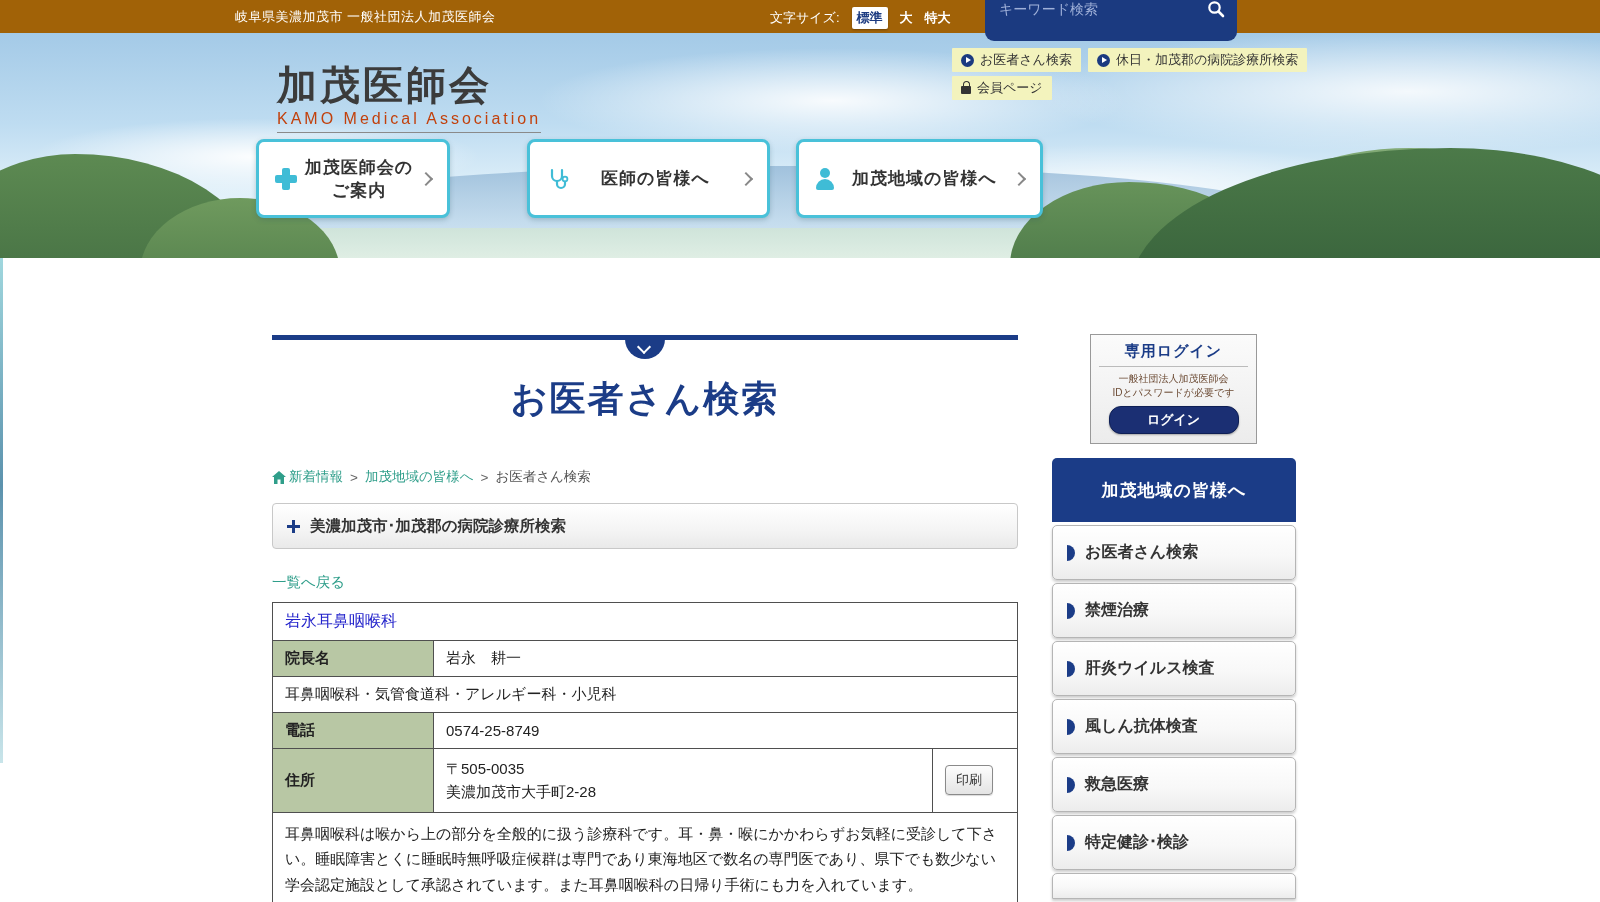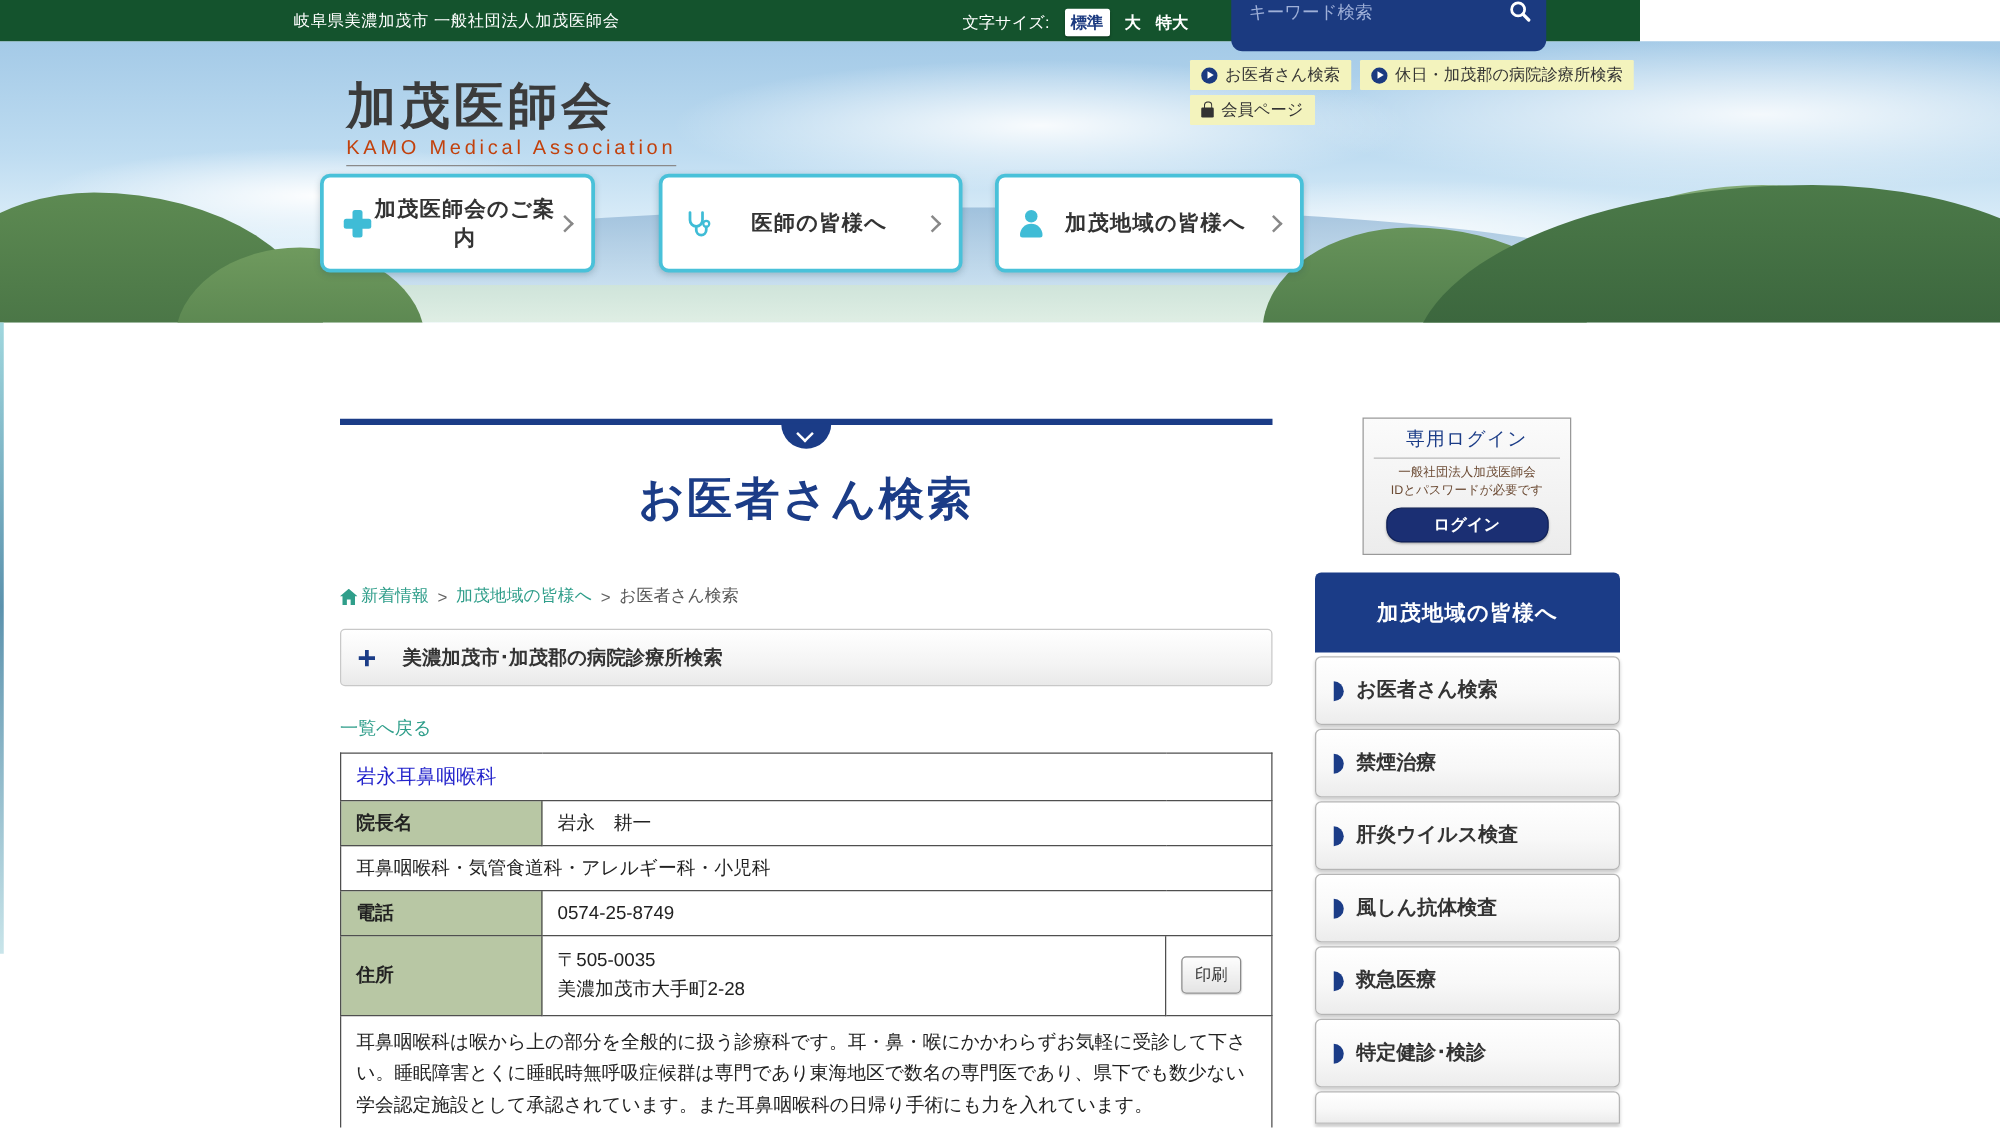--- a/index.html
+++ b/index.html
@@ -3,22 +3,22 @@
 <meta charset="utf-8">
 <style>
   html,body{margin:0;padding:0;}
   body{
     width:1600px;height:902px;overflow:hidden;position:relative;
     font-family:"Liberation Sans","DejaVu Sans",sans-serif;
     background:#ffffff;color:#333;
   }
   
   .topbar{
-    position:absolute;left:0;top:0;width:1312px;height:33px;
-    background:#14532d;z-index:30;
+    position:absolute;left:0;top:0;width:1600px;height:33px;
+    background:#a16207;z-index:30;
   }
   .site-desc{
     position:absolute;left:235px;top:8px;color:#fff;font-size:13px;letter-spacing:.5px;
   }
   .fontsize{
     position:absolute;left:770px;top:7px;color:#fff;font-size:13px;display:flex;align-items:center;gap:12px;
   }
   .fs-opt{color:#fff;font-weight:bold;cursor:pointer;}
   .fs-opt.selected{
     background:#fff;color:#1b3a80;padding:2px 5px;border-radius:2px;box-shadow:0 1px 2px rgba(0,0,0,.3);text-align:center;
@@ -97,21 +97,21 @@
   .semi{width:40px;height:20px;background:#1b3c87;border-radius:0 0 22px 22px;margin:-1px auto 0;position:relative;}
   .semi .chev-d{position:absolute;left:14px;top:3px;width:8px;height:8px;border-right:2px solid #fff;border-bottom:2px solid #fff;transform:rotate(45deg);}
   h1.page-title{margin:16px 0 0;text-align:center;font-size:36px;color:#1b3c87;letter-spacing:2px;}
   .breadcrumb{margin-top:44px;font-size:13.5px;color:#555;display:flex;align-items:center;gap:7px;}
   .breadcrumb a{color:#2f9e8a;text-decoration:none;cursor:pointer;display:inline-flex;align-items:center;gap:3px;}
   .bc-sep{color:#666;}
   .home-ic{width:14px;height:13px;}
   .accordion{
     margin-top:17px;height:46px;border:1px solid #c8c8c8;border-radius:4px;
     background:linear-gradient(180deg,#ffffff 0%,#f4f4f4 60%,#e9e9e9 100%);
-    display:flex;align-items:center;padding:0 14px;gap:22px;cursor:pointer;box-sizing:border-box;
+    display:flex;align-items:center;padding:0 14px;gap:10px;cursor:pointer;box-sizing:border-box;
   }
   .acc-plus{width:13px;height:13px;position:relative;flex:0 0 auto;}
   .acc-plus::before{content:"";position:absolute;left:5px;top:0;width:3px;height:13px;background:#1b3c87;}
   .acc-plus::after{content:"";position:absolute;left:0;top:5px;width:13px;height:3px;background:#1b3c87;}
   .acc-label{font-size:15.5px;font-weight:bold;color:#333;}
   .backlink{margin:24px 0 10px;font-size:14.5px;}
   .backlink a{color:#2f9e8a;text-decoration:none;cursor:pointer;}
   table.clinic{width:100%;border-collapse:collapse;font-size:15px;color:#222;margin-top:2px;}
   table.clinic td,table.clinic th{border:1px solid #4f4f4f;padding:8px 12px;text-align:left;vertical-align:middle;}
   td.cname{color:#2323cb;font-size:16px;padding:10px 12px;}
@@ -121,21 +121,21 @@
     display:inline-block;border:1px solid #8a8a8a;border-radius:4px;padding:5px 10px;font-size:13px;color:#333;
     background:linear-gradient(180deg,#fdfdfd,#e4e4e4);cursor:pointer;box-shadow:0 1px 1px rgba(0,0,0,.15);
   }
   td.addr{line-height:1.55;}
   td.desc{padding:10px 12px;line-height:1.7;font-size:15px;}
   
   .login-box{
     position:absolute;left:1090px;top:334px;width:167px;box-sizing:border-box;
     border:1px solid #999;background:linear-gradient(180deg,#fbfbfb,#ececec);padding:7px 8px 9px;z-index:10;
   }
-  .login-title{text-align:center;font-size:15px;font-weight:normal;color:#1b3c87;letter-spacing:1px;padding-bottom:5px;border-bottom:1px solid #bbb;}
+  .login-title{text-align:center;font-size:15px;font-weight:bold;color:#1b3c87;letter-spacing:1px;padding-bottom:5px;border-bottom:1px solid #bbb;}
   .login-note{margin-top:5px;text-align:center;font-size:10px;line-height:1.35;color:#6b4a33;}
   .login-btn{
     display:block;width:128px;margin:7px auto 0;background:#1b2f73;color:#fff;font-size:13px;font-weight:bold;
     text-align:center;border-radius:12px;padding:4px 0;cursor:pointer;border:1px solid #0e1f55;box-shadow:0 1px 2px rgba(0,0,0,.3);
   }
   .side-menu{position:absolute;left:1052px;top:458px;width:244px;z-index:10;}
   .side-head{
     height:64px;background:#1b3c87;border-radius:5px 5px 0 0;color:#fff;font-size:17px;font-weight:bold;
     display:flex;align-items:center;justify-content:center;letter-spacing:1px;
   }
@@ -196,21 +196,21 @@
     </span>
   </div>
   <div class="ql-row">
     <span class="ql">
       <span class="lock-ic"></span>
       <span>会員ページ</span>
     </span>
   </div>
 </div>
 
-<div class="navbtn" style="left:256px;width:220px;">
+<div class="navbtn" style="left:256px;width:194px;">
   <span class="plus-ic"></span>
   <span class="lbl">加茂医師会のご案内</span>
   <span class="chev-r"></span>
 </div>
 <div class="navbtn" style="left:527px;width:243px;">
   <svg class="steth-ic" viewBox="0 0 24 24">
     <path d="M6 3 v6 a5 5 0 0 0 10 0 V3" fill="none" stroke="#3fbcd6" stroke-width="2.2" stroke-linecap="round"></path>
     <path d="M11 14 v3 a4 4 0 0 0 8 0 v-2.5" fill="none" stroke="#3fbcd6" stroke-width="2.2" stroke-linecap="round"></path>
     <circle cx="19" cy="12" r="2.4" fill="none" stroke="#3fbcd6" stroke-width="1.8"></circle>
   </svg>

